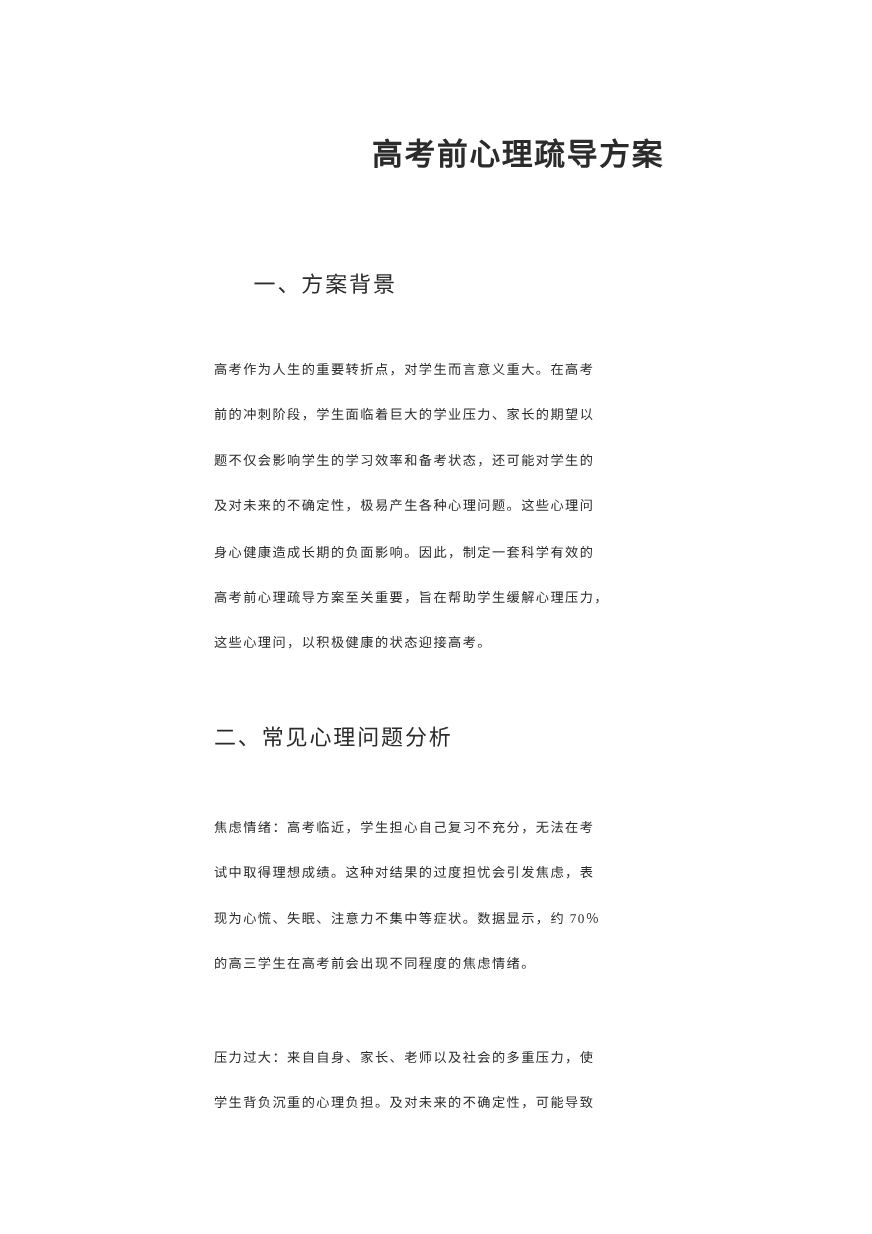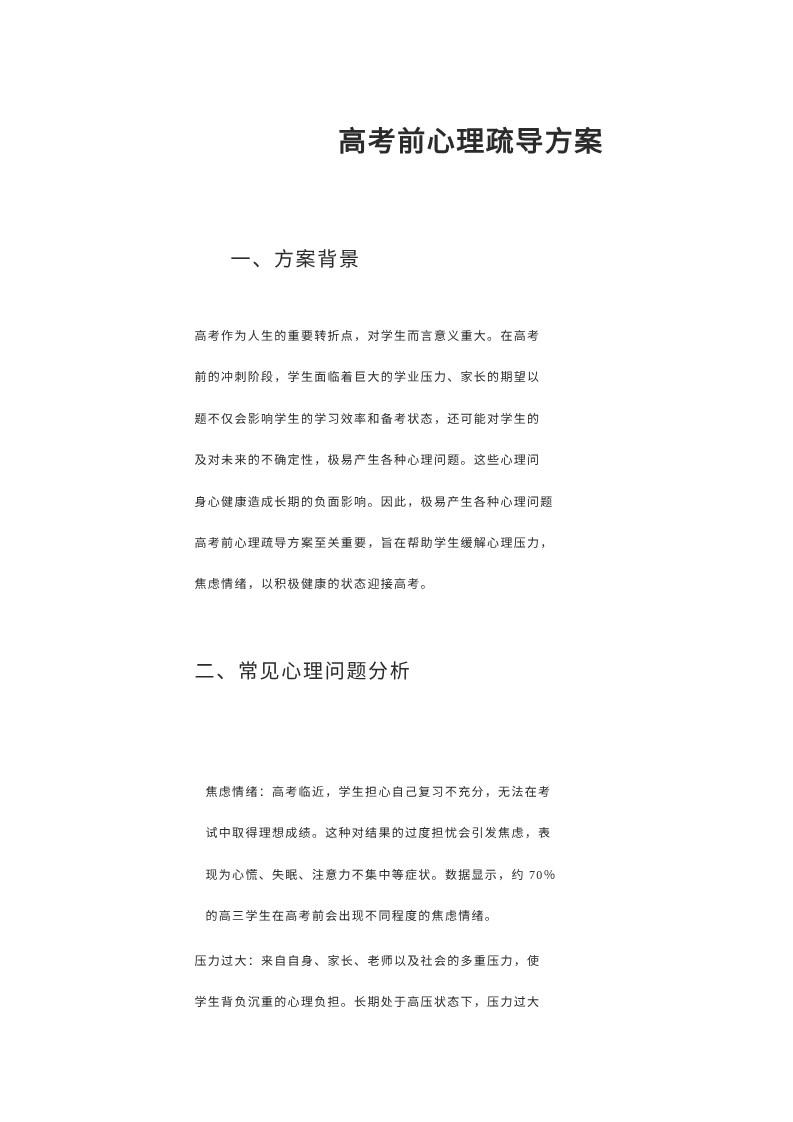--- a/index.html
+++ b/index.html
@@ -42,52 +42,52 @@
   #heading-1 { top: 239px; margin-left: 36px; }
   #heading-2 { top: 651px; }
   .paragraph {
     position: absolute;
     left: 120px;
     font-size: 12px;
     line-height: 41.4px;
     letter-spacing: 1.3px;
   }
   #paragraph-1 { top: 316px; }
-  #paragraph-2 { top: 772px; margin-left: 11px; }
+  #paragraph-2 { top: 732px; }
   #paragraph-3 { top: 941px; }
   .line {
     white-space: nowrap;
   }
 </style>
 </head>
 <body>
 
 <div class="page">
 
   <div class="doc-title">高考前心理疏导方案</div>
 
   <div class="section-heading" id="heading-1">一、方案背景</div>
 
   <div class="paragraph" id="paragraph-1">
       <div class="line">高考作为人生的重要转折点，对学生而言意义重大。在高考</div>
       <div class="line">前的冲刺阶段，学生面临着巨大的学业压力、家长的期望以</div>
       <div class="line">题不仅会影响学生的学习效率和备考状态，还可能对学生的</div>
       <div class="line">及对未来的不确定性，极易产生各种心理问题。这些心理问</div>
-      <div class="line">身心健康造成长期的负面影响。因此，极易产生各种心理问题</div>
+      <div class="line">身心健康造成长期的负面影响。因此，制定一套科学有效的</div>
       <div class="line">高考前心理疏导方案至关重要，旨在帮助学生缓解心理压力，</div>
-      <div class="line">焦虑情绪，以积极健康的状态迎接高考。</div>
+      <div class="line">这些心理问，以积极健康的状态迎接高考。</div>
     </div>
 
   <div class="section-heading" id="heading-2">二、常见心理问题分析</div>
 
   <div class="paragraph" id="paragraph-2">
       <div class="line">焦虑情绪：高考临近，学生担心自己复习不充分，无法在考</div>
       <div class="line">试中取得理想成绩。这种对结果的过度担忧会引发焦虑，表</div>
       <div class="line">现为心慌、失眠、注意力不集中等症状。数据显示，约 70％</div>
       <div class="line">的高三学生在高考前会出现不同程度的焦虑情绪。</div>
     </div>
 
   <div class="paragraph" id="paragraph-3">
       <div class="line">压力过大：来自自身、家长、老师以及社会的多重压力，使</div>
-      <div class="line">学生背负沉重的心理负担。长期处于高压状态下，压力过大</div>
+      <div class="line">学生背负沉重的心理负担。及对未来的不确定性，可能导致</div>
     </div>
 
 </div>
 
 </body></html>

